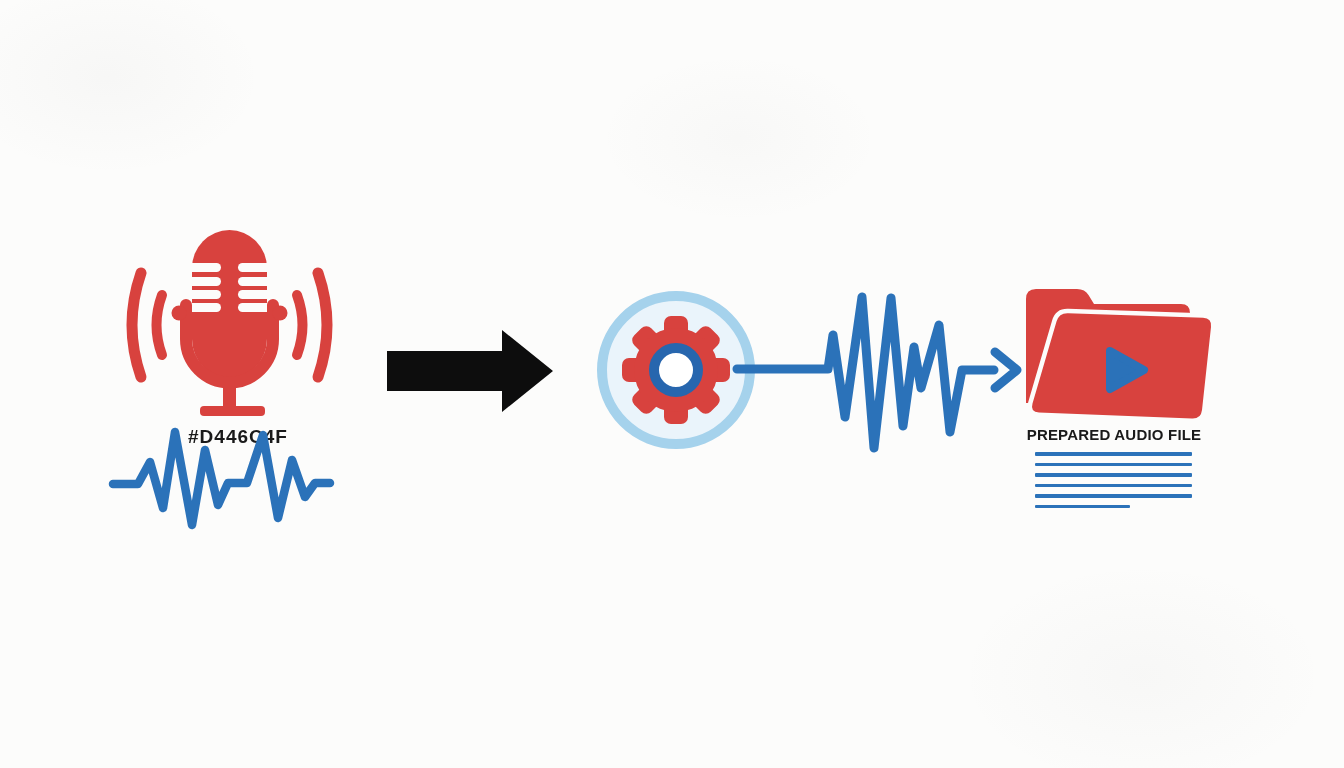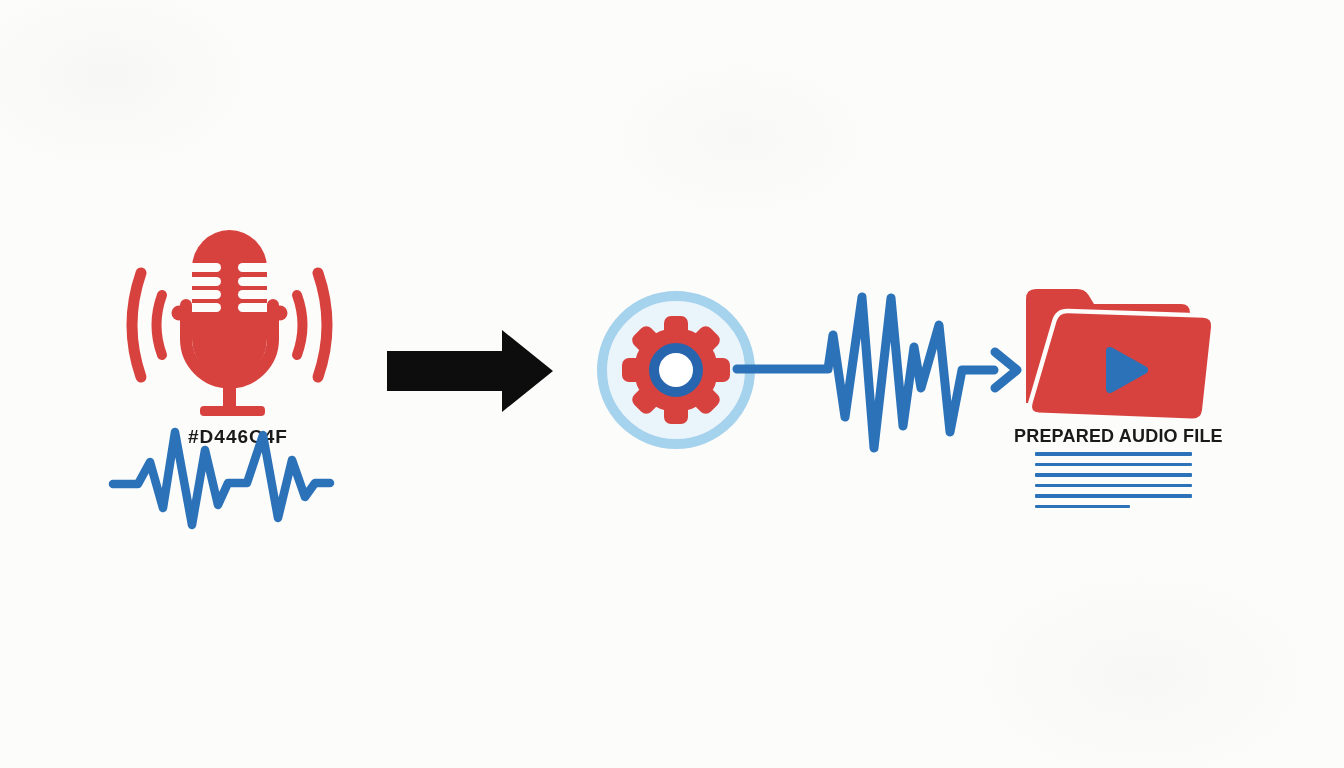--- a/index.html
+++ b/index.html
@@ -28,21 +28,21 @@
   .f-pale{fill:var(--pale-blue);} .st-lblue{stroke:var(--light-blue);}
   .f-black{fill:var(--arrow-black);}
   .f-bg{fill:var(--background);}  .st-bg{stroke:var(--background);fill:none;}
   .cap-round{stroke-linecap:round;}
   .join-round{stroke-linejoin:round;}
   .label{
     position:absolute;color:var(--label-text);text-align:center;
     font-weight:600;white-space:nowrap;
   }
   .mic-label{left:138px;top:426px;width:200px;font-size:19px;letter-spacing:1px;}
-  .out-label{left:1014px;top:426px;width:200px;font-size:18px;letter-spacing:0.2px;}
+  .out-label{left:1014px;top:426px;width:200px;font-size:15px;letter-spacing:0.2px;}
   .doc-lines{
     position:absolute;left:1035px;top:452px;width:157px;
     display:flex;flex-direction:column;gap:7px;
   }
   .doc-line{height:3.5px;width:100%;background:var(--blue);border-radius:1px;}
   .doc-line.short{width:95px;}
 </style>
 </head>
 <body>
 

